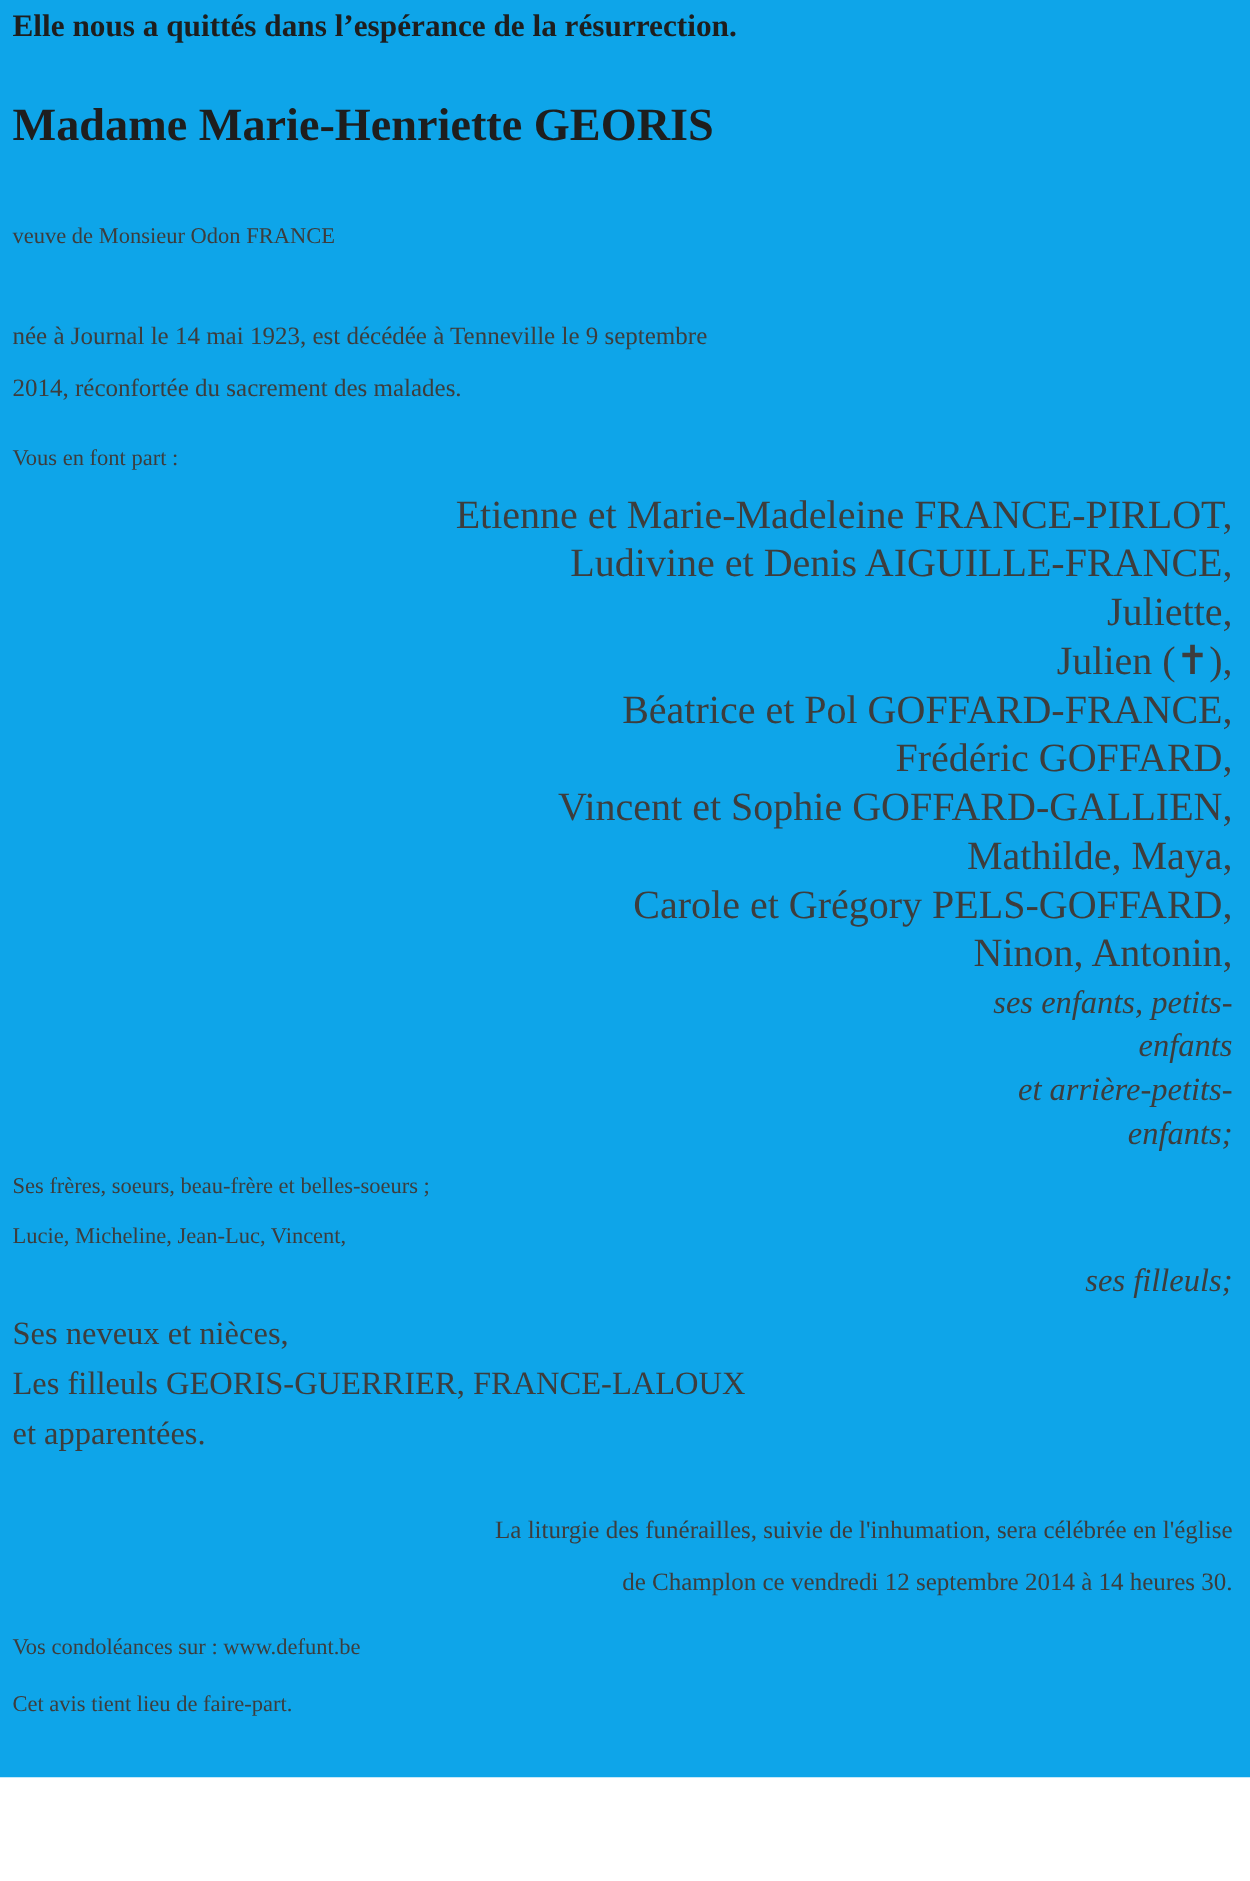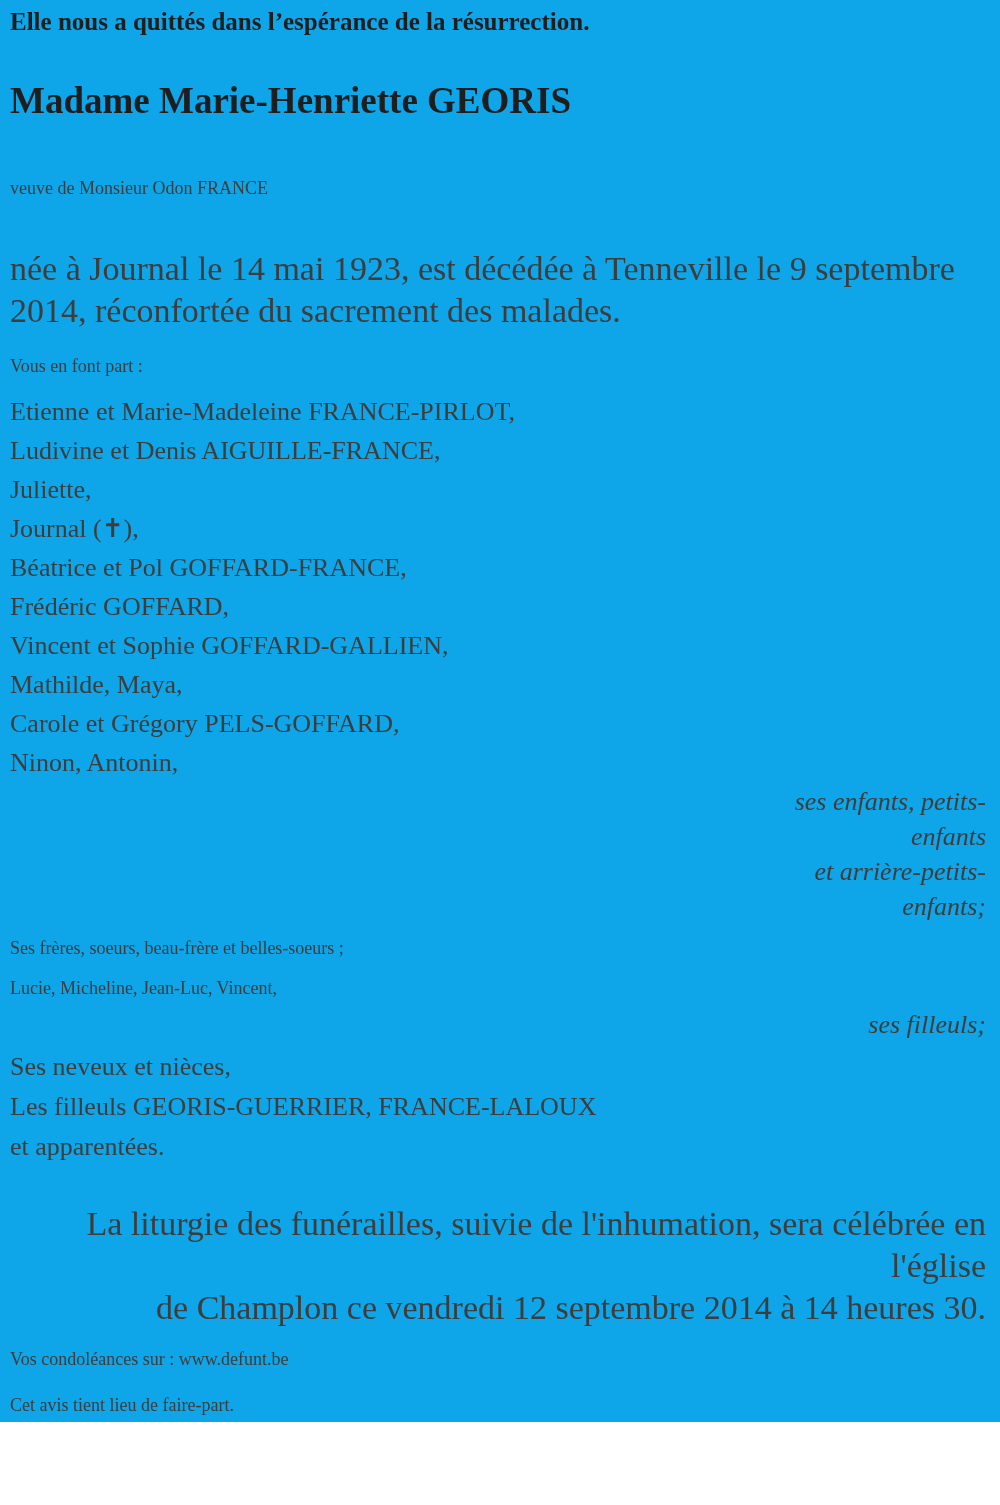--- a/index.html
+++ b/index.html
@@ -23,24 +23,24 @@
   .name {
     font-size: 37px;
     font-weight: 700;
     color: #1e1e1e;
     line-height: 46px;
     margin: 40px 0 0 0;
   }
   .txt { font-size: 18px; line-height: 40px; }
   .relationship { margin-top: 44px; }
   .para { margin-top: 40px; }
-  .para .pline { font-size: 34px; line-height: 42px; }
+  .para .pline { font-size: 20px; line-height: 42px; }
   .intro { margin-top: 14px; }
   .family { margin-top: 6px; }
-  .family .fline { font-size: 26px; line-height: 39px; }
+  .family .fline { font-size: 32px; line-height: 39px; text-align: right; }
   .roles {
     margin-top: 2px;
     text-align: right;
     font-style: italic;
   }
   .roles .rline { font-size: 26px; line-height: 35px; }
   .siblings { margin-top: 4px; }
   .filleuls {
     text-align: right;
     font-style: italic;
@@ -69,21 +69,21 @@
     <div class="pline">née à Journal le 14 mai 1923, est décédée à Tenneville le 9 septembre</div>
     <div class="pline">2014, réconfortée du sacrement des malades.</div>
   </div>
 
   <div class="txt intro">Vous en font part :</div>
 
   <div class="family">
     <div class="fline">Etienne et Marie-Madeleine FRANCE-PIRLOT,</div>
     <div class="fline">Ludivine et Denis AIGUILLE-FRANCE,</div>
     <div class="fline">Juliette,</div>
-    <div class="fline">Journal (✝),</div>
+    <div class="fline">Julien (✝),</div>
     <div class="fline">Béatrice et Pol GOFFARD-FRANCE,</div>
     <div class="fline">Frédéric GOFFARD,</div>
     <div class="fline">Vincent et Sophie GOFFARD-GALLIEN,</div>
     <div class="fline">Mathilde, Maya,</div>
     <div class="fline">Carole et Grégory PELS-GOFFARD,</div>
     <div class="fline">Ninon, Antonin,</div>
   </div>
 
   <div class="roles">
     <div class="rline">ses enfants, petits-</div>

